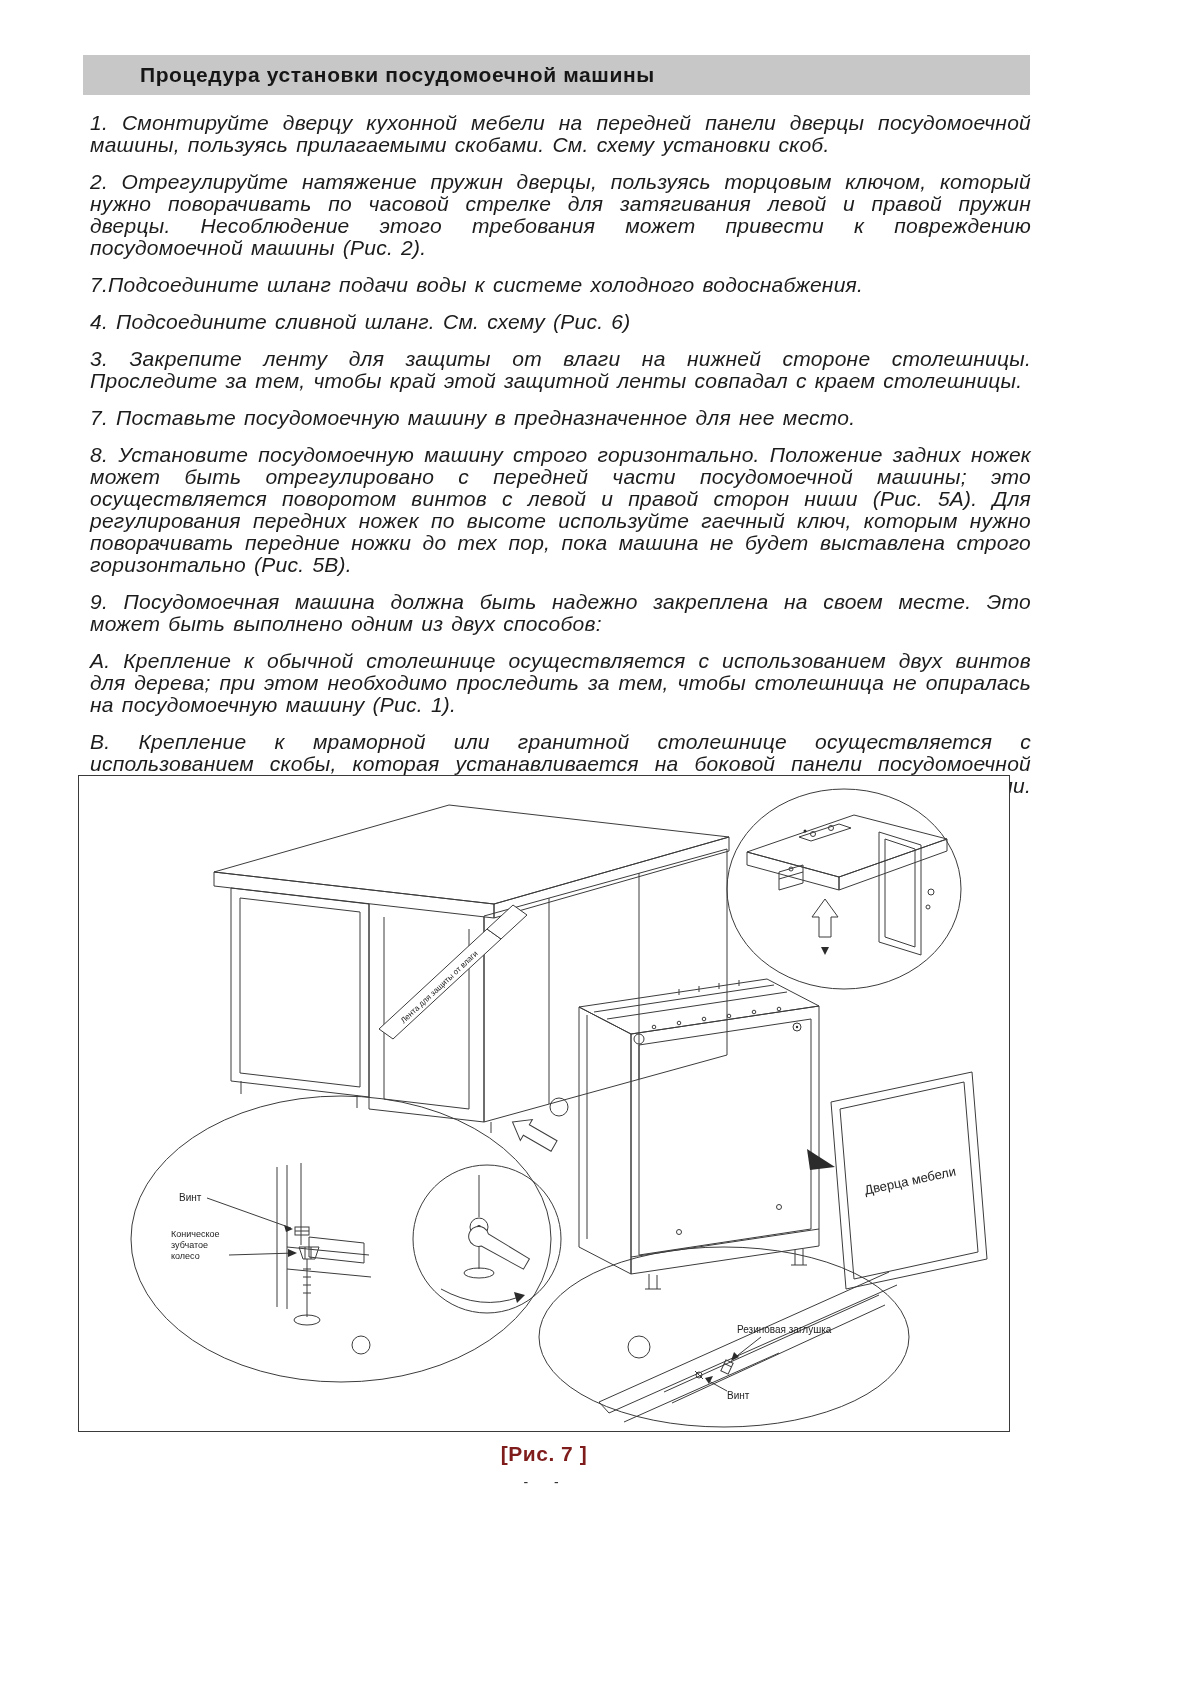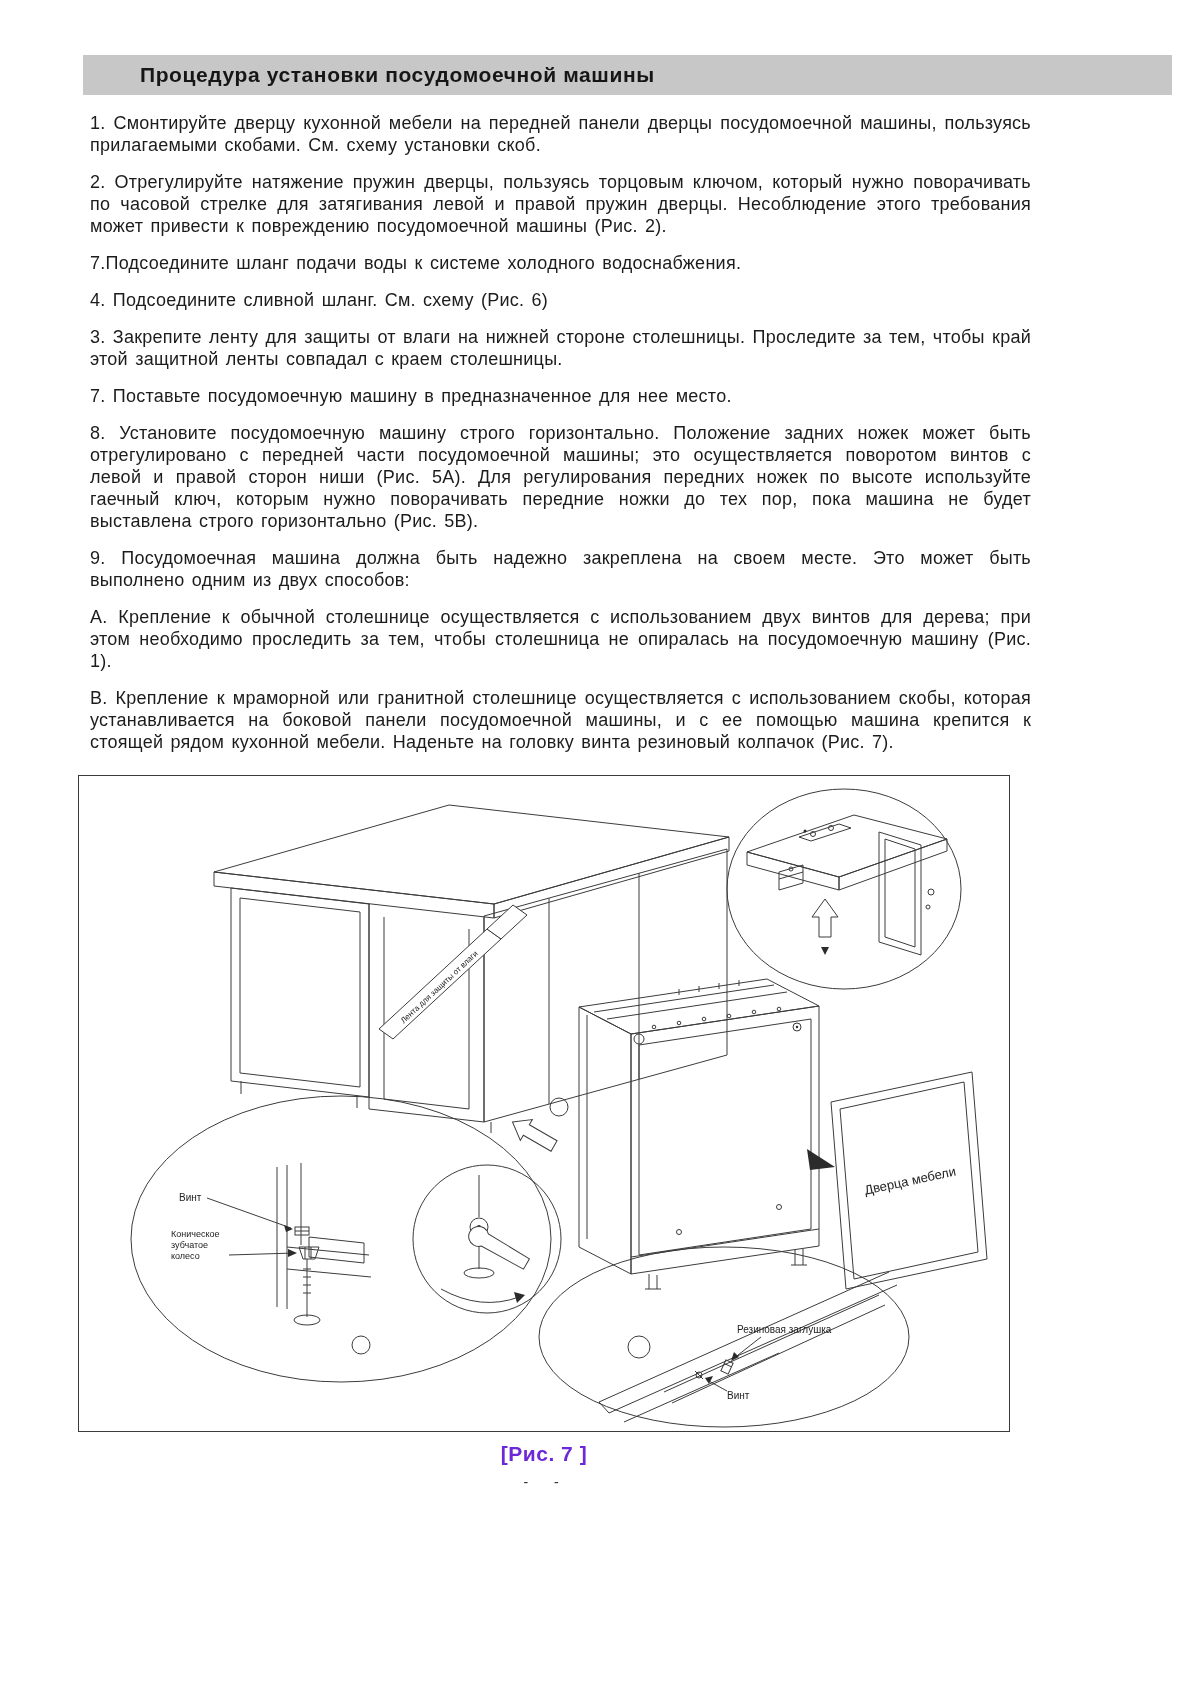--- a/index.html
+++ b/index.html
@@ -2,40 +2,40 @@
 <html><head>
 <meta charset="utf-8">
 <style>
   * { margin:0; padding:0; box-sizing:border-box; }
   html,body { background:#ffffff; }
   body {
     width:1190px; height:1684px; position:relative; overflow:hidden;
     font-family:"Liberation Sans", sans-serif; color:#1c1c1c;
   }
   .header-bar {
-    position:absolute; left:83px; top:55px; width:1089px; height:40px;
+    position:absolute; left:83px; top:55px; width:947px; height:40px;
     background:#c7c7c7;
   }
   .header-bar h1 {
     font-size:21px; font-weight:bold; line-height:40px; padding-left:57px;
     letter-spacing:0.6px; color:#161616; white-space:nowrap;
   }
   .content { position:absolute; left:90px; top:112px; width:941px; }
   .content p {
-    font-size:18px; line-height:22px; text-align:justify;
-    margin:0 0 15px 0; letter-spacing:0.25px; word-spacing:2px; color:#1c1c1c;
+    font-size:21px; line-height:22px; text-align:justify;
+    margin:0 0 15px 0; letter-spacing:0.25px; word-spacing:2px; color:#1c1c1c;font-style:italic;
   }
   .figure-box {
     position:absolute; left:78px; top:775px; width:932px; height:657px;
     border:1px solid #3a3a3a; background:#ffffff;
   }
   .figure-box svg { display:block; width:100%; height:100%; }
   .figure-caption {
     position:absolute; left:78px; top:1442px; width:932px;
-    text-align:center; font-size:21px; font-weight:bold; color:#6d28d9;
+    text-align:center; font-size:21px; font-weight:bold; color:#7f1d1d;
     letter-spacing:0.5px;
   }
   .page-mark {
     position:absolute; left:78px; top:1474px; width:932px;
     text-align:center; font-size:14px; color:#333; letter-spacing:6px;
     white-space:pre;
   }
   
   .la { stroke:#3c3c3c; stroke-width:1; fill:none; }
   .la-white { stroke:#3c3c3c; stroke-width:1; fill:#ffffff; }

